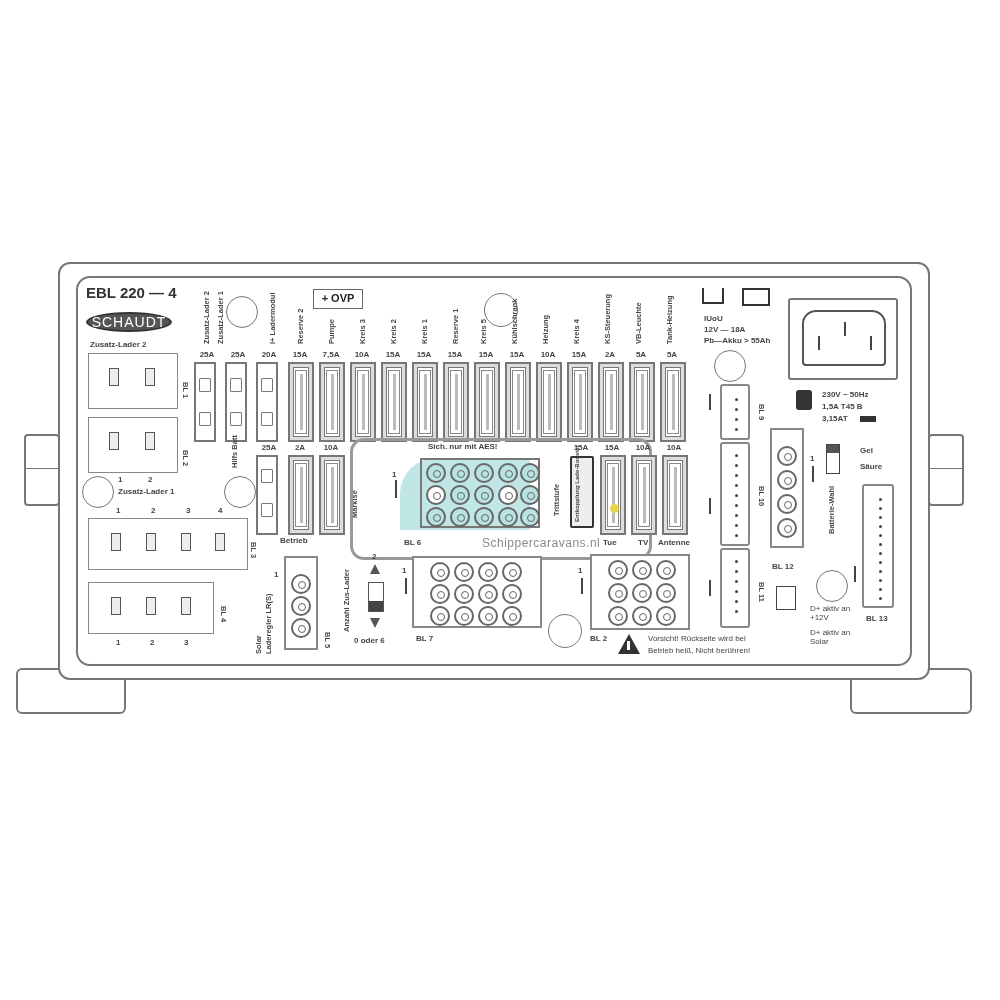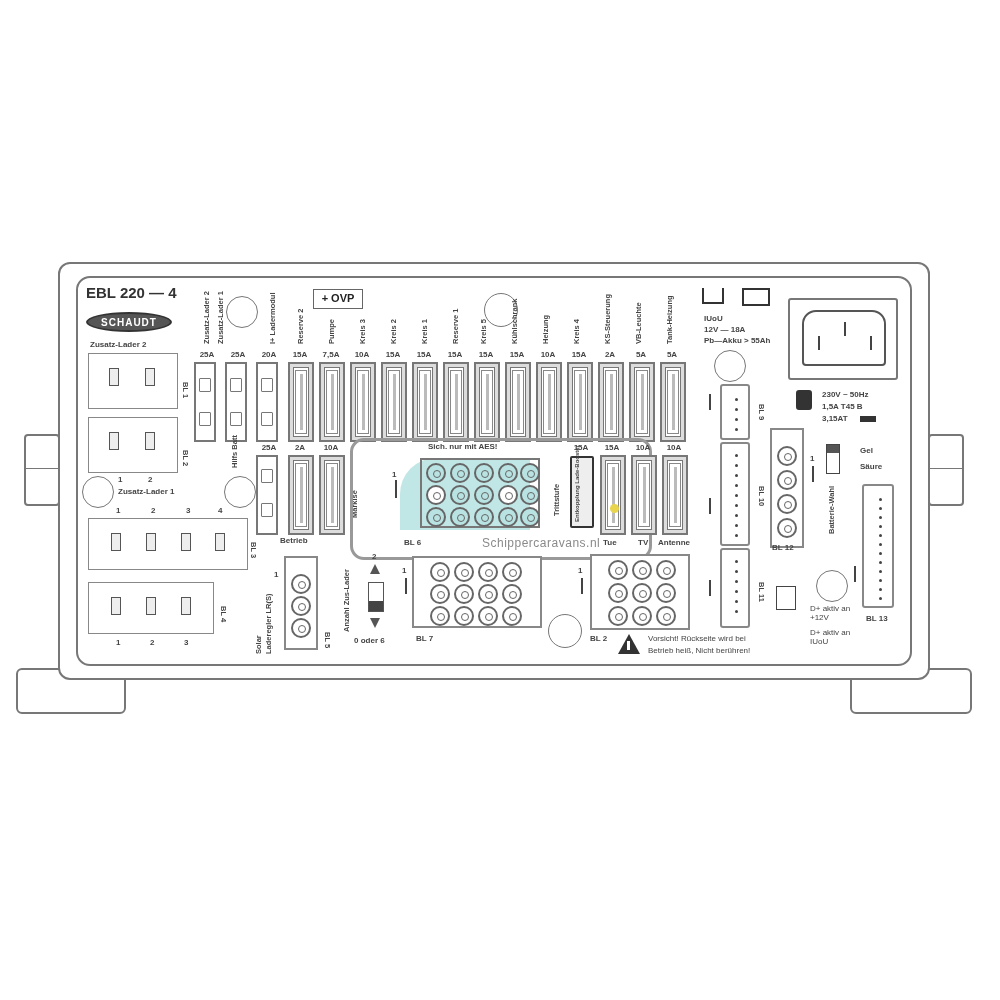--- a/index.html
+++ b/index.html
@@ -45,21 +45,21 @@
 <div class="abs ear" style="left:928px;top:434px;width:36px;height:72px;"></div>
 <div class="abs" style="left:910px;top:468px;width:54px;border-top:1.5px solid #777;"></div>
 <div class="abs foot" style="left:16px;top:668px;width:110px;height:46px;"></div>
 <div class="abs foot" style="left:850px;top:668px;width:122px;height:46px;"></div>
 
 <div class="abs housing" style="background:#fff;"></div>
 <div class="abs panel"></div>
 
 <div class="txt" style="left:86px;top:284px;font-size:15px;color:#333;">EBL 220 — 4</div>
 <div class="abs" style="left:86px;top:312px;width:86px;height:20px;border:2px solid #333;border-radius:50%;background:#555;display:flex;align-items:center;justify-content:center;">
-  <span style="color:#fff;font-size:10px;font-weight:bold;letter-spacing:1px;">SCHAUDT</span>
+  <span style="color:#fff;font-size:14px;font-weight:normal;letter-spacing:1px;">SCHAUDT</span>
 </div>
 <div class="abs" style="left:313px;top:289px;width:50px;height:20px;border:1.5px solid #666;text-align:center;font-size:11px;font-weight:bold;line-height:17px;color:#222;">+ OVP</div>
 
 <div class="circle" style="left:226px;top:296px;width:32px;height:32px;"></div>
 <div class="circle" style="left:484px;top:293px;width:34px;height:34px;"></div>
 
 <div class="txt" style="left:90px;top:340px;">Zusatz-Lader 2</div>
 <div class="sock" style="left:88px;top:353px;width:90px;height:56px;">
   <div class="slot" style="left:20px;top:14px;"></div>
     <div class="slot" style="left:56px;top:14px;"></div>
@@ -396,21 +396,21 @@
 <div class="txt" style="left:822px;top:402px;">1,5A     T45 B</div>
 <div class="txt" style="left:822px;top:414px;">3,15AT</div>
 <div class="abs" style="left:860px;top:416px;width:16px;height:6px;background:#333;"></div>
 
 <div class="plug" style="left:770px;top:428px;width:34px;height:120px;">
   <div class="pin" style="left:5px;top:16px;"></div>
     <div class="pin" style="left:5px;top:40px;"></div>
     <div class="pin" style="left:5px;top:64px;"></div>
     <div class="pin" style="left:5px;top:88px;"></div>
 </div>
-<div class="txt" style="left:772px;top:543px;">BL 12</div>
+<div class="txt" style="left:772px;top:562px;">BL 12</div>
 <div class="txt" style="left:810px;top:454px;">1</div>
 <div class="abs" style="left:812px;top:466px;width:2px;height:16px;background:#444;"></div>
 
 <div class="abs" style="left:826px;top:444px;width:14px;height:30px;border:1.5px solid #444;background:#fff;">
     <div style="position:absolute;left:0;right:0;top:0;height:8px;background:#555;"></div>
   </div>
 <div class="txt" style="left:860px;top:446px;">Gel</div>
 <div class="txt" style="left:860px;top:462px;">Säure</div>
 <div class="vtxt" style="left:827px;top:534px;">Batterie-Wahl</div>
 
@@ -427,13 +427,13 @@
     <div class="dot" style="left:15px;top:93px;"></div>
     <div class="dot" style="left:15px;top:102px;"></div>
     <div class="dot" style="left:15px;top:111px;"></div>
 </div>
 <div class="txt" style="left:866px;top:614px;">BL 13</div>
 <div class="abs" style="left:854px;top:566px;width:2px;height:16px;background:#444;"></div>
 <div class="circle" style="left:816px;top:570px;width:32px;height:32px;"></div>
 
 <div class="abs" style="left:776px;top:586px;width:20px;height:24px;border:1.5px solid #444;background:#fff;"></div>
 <div class="txt" style="left:810px;top:604px;white-space:normal;width:50px;font-weight:normal;">D+ aktiv an +12V</div>
-<div class="txt" style="left:810px;top:628px;white-space:normal;width:50px;font-weight:normal;">D+ aktiv an IUoU</div>
+<div class="txt" style="left:810px;top:628px;white-space:normal;width:50px;font-weight:normal;">D+ aktiv an Solar</div>
 
 </body></html>

